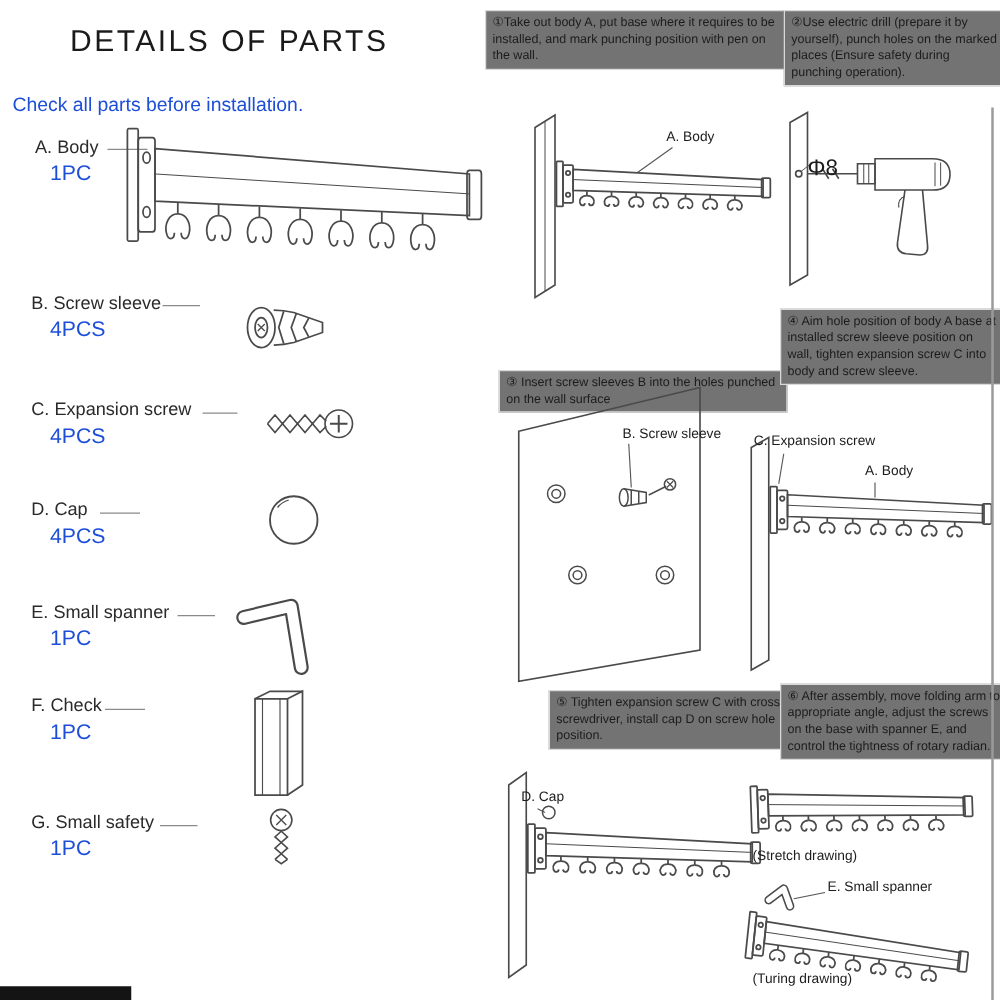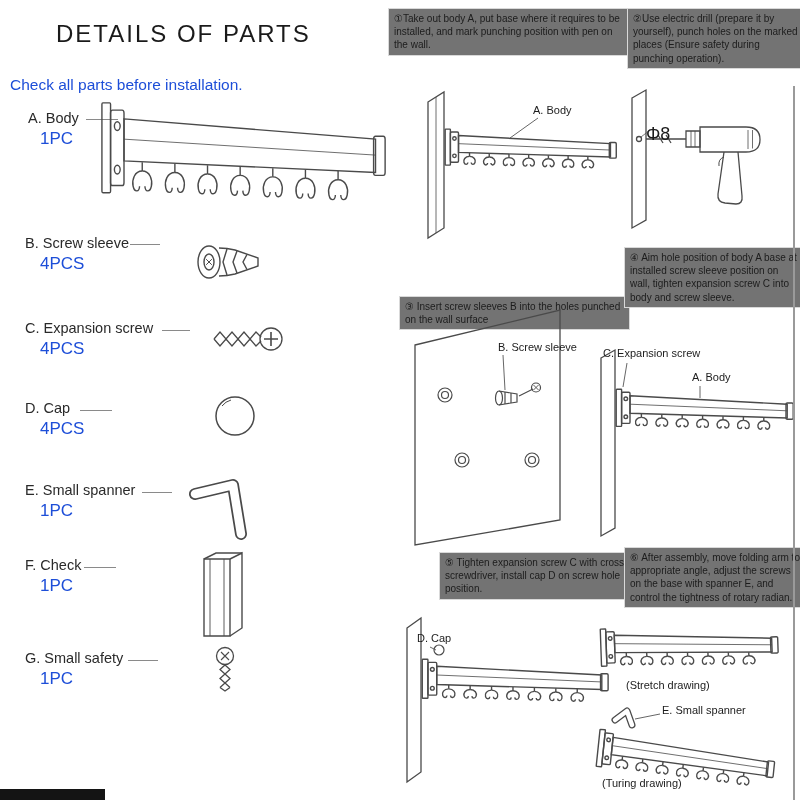--- a/index.html
+++ b/index.html
@@ -216,18 +216,18 @@
 
 <svg class="ill" style="left:585px;top:608px;" width="215" height="190" viewBox="0 0 215 190">
   <use href="#g-rack" transform="translate(14,20) scale(0.60) rotate(-2)"></use>
   <g>
     <polyline points="30,112 42,103 47,117" fill="none" stroke="#4a4a4a" stroke-width="7" stroke-linejoin="round" stroke-linecap="round"></polyline>
     <polyline points="30,112 42,103 47,117" fill="none" stroke="#ffffff" stroke-width="4.5" stroke-linejoin="round" stroke-linecap="round"></polyline>
   </g>
   <line x1="75" y1="106" x2="50" y2="111" stroke="#555" stroke-width="0.9"></line>
   <use href="#g-rack" transform="translate(14,120) scale(0.60) rotate(6)"></use>
 </svg>
-<div class="abs annot" style="left:626px;top:679px;">(Stretch drawing)</div>
+<div class="abs annot" style="left:602px;top:679px;">(Stretch drawing)</div>
 <div class="abs annot" style="left:662px;top:704px;">E. Small spanner</div>
 <div class="abs annot" style="left:602px;top:777px;text-align:right;">(Turing drawing)</div>
 
 <div class="abs edge" style="left:793px;top:86px;width:2px;height:714px;"></div>
 <div class="abs scanbar" style="left:0px;top:789px;width:105px;height:11px;"></div>
 
 </body></html>

